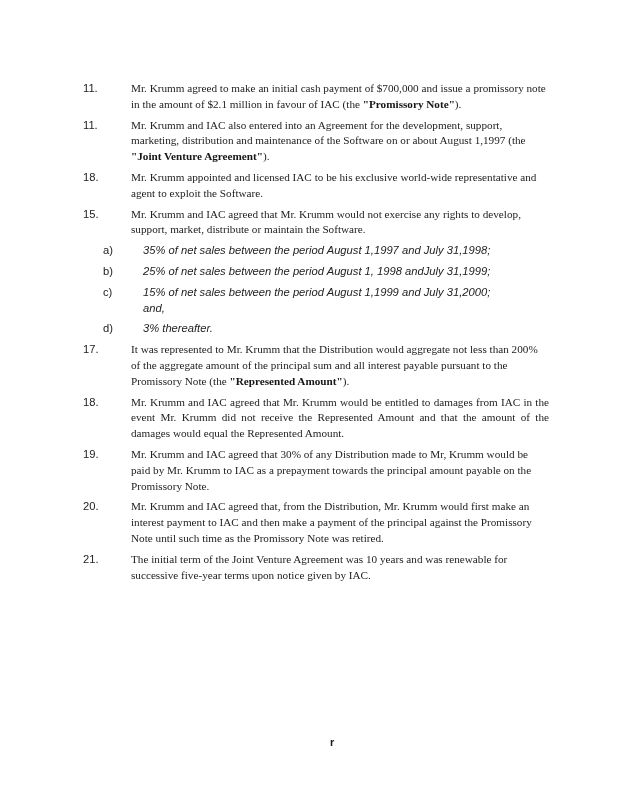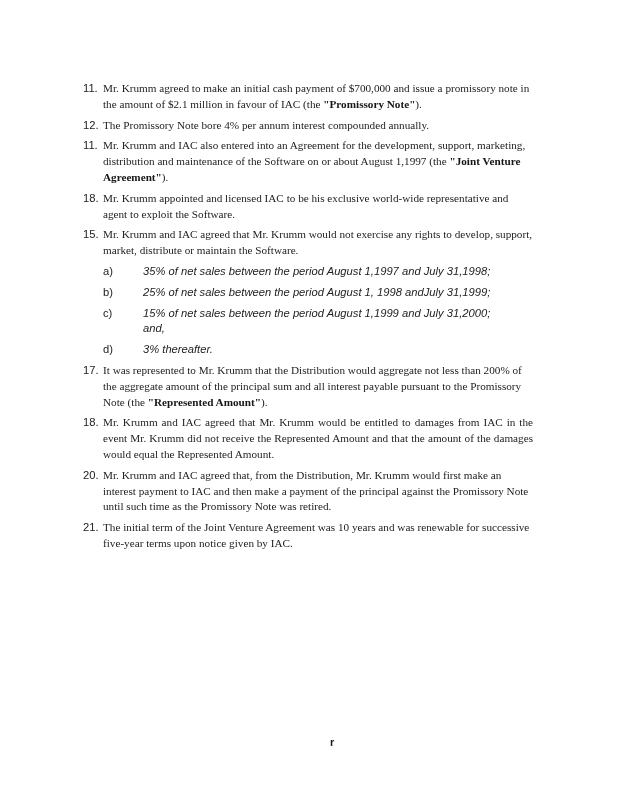--- a/index.html
+++ b/index.html
@@ -13,21 +13,21 @@
     overflow: hidden;
   }
   .doc {
     position: absolute;
     left: 83px;
     top: 81px;
     width: 466px;
     font-size: 11.2px;
     line-height: 15.8px;
   }
-  .para { display: flex; margin: 0 16px 5px 0; }
+  .para { display: flex; margin: 0 0 5px 0; gap: 28px; }
   .para.justify .pbody { text-align: justify; }
   .num { flex: 0 0 20px; }
   .pbody { flex: 1; font-family: Liberation Serif, serif; }
   .b { font-weight: bold; color: #161616; }
   .sub { display: flex; margin: 0 0 5px 20px; }
   .letter { flex: 0 0 40px; }
   .stext { flex: 1; white-space: pre-line; font-style: italic; }
   .footer-mark {
     position: absolute;
     left: 330px;
@@ -38,24 +38,20 @@
   }
 </style>
 </head>
 <body>
 
 <div class="page">
   <div class="doc">
       <div class="para">
         <div class="num">11.</div>
         <div class="pbody"><span>Mr. Krumm agreed to make an initial cash payment of $700,000 and issue a promissory note in the amount of $2.1 million in favour of IAC (the </span><span class="b">"Promissory Note"</span><span>).</span></div>
-      </div>
-      <div class="para">
-        <div class="num">12.</div>
-        <div class="pbody"><span>The Promissory Note bore 4% per annum interest compounded annually.</span></div>
       </div>
       <div class="para">
         <div class="num">11.</div>
         <div class="pbody"><span>Mr. Krumm and IAC also entered into an Agreement for the development, support, marketing, distribution and maintenance of the Software on or about August 1,1997 (the </span><span class="b">"Joint Venture Agreement"</span><span>).</span></div>
       </div>
       <div class="para">
         <div class="num">18.</div>
         <div class="pbody"><span>Mr. Krumm appointed and licensed IAC to be his exclusive world-wide representative and agent to exploit the Software.</span></div>
       </div>
       <div class="para">
@@ -81,20 +77,24 @@
       </div>
       <div class="para">
         <div class="num">17.</div>
         <div class="pbody"><span>It was represented to Mr. Krumm that the Distribution would aggregate not less than 200% of the aggregate amount of the principal sum and all interest payable pursuant to the Promissory Note (the </span><span class="b">"Represented Amount"</span><span>).</span></div>
       </div>
       <div class="para justify">
         <div class="num">18.</div>
         <div class="pbody"><span>Mr. Krumm and IAC agreed that Mr. Krumm would be entitled to damages from IAC in the event Mr. Krumm did not receive the Represented Amount and that the amount of the damages would equal the Represented Amount.</span></div>
       </div>
       <div class="para">
+        <div class="num">19.</div>
+        <div class="pbody"><span>Mr. Krumm and IAC agreed that 30% of any Distribution made to Mr, Krumm would be paid by Mr. Krumm to IAC as a prepayment towards the principal amount payable on the Promissory Note.</span></div>
+      </div>
+      <div class="para">
         <div class="num">20.</div>
         <div class="pbody"><span>Mr. Krumm and IAC agreed that, from the Distribution, Mr. Krumm would first make an interest payment to IAC and then make a payment of the principal against the Promissory Note until such time as the Promissory Note was retired.</span></div>
       </div>
       <div class="para">
         <div class="num">21.</div>
         <div class="pbody"><span>The initial term of the Joint Venture Agreement was 10 years and was renewable for successive five-year terms upon notice given by IAC.</span></div>
       </div>
     </div>
   <div class="footer-mark">r</div>
 </div>

